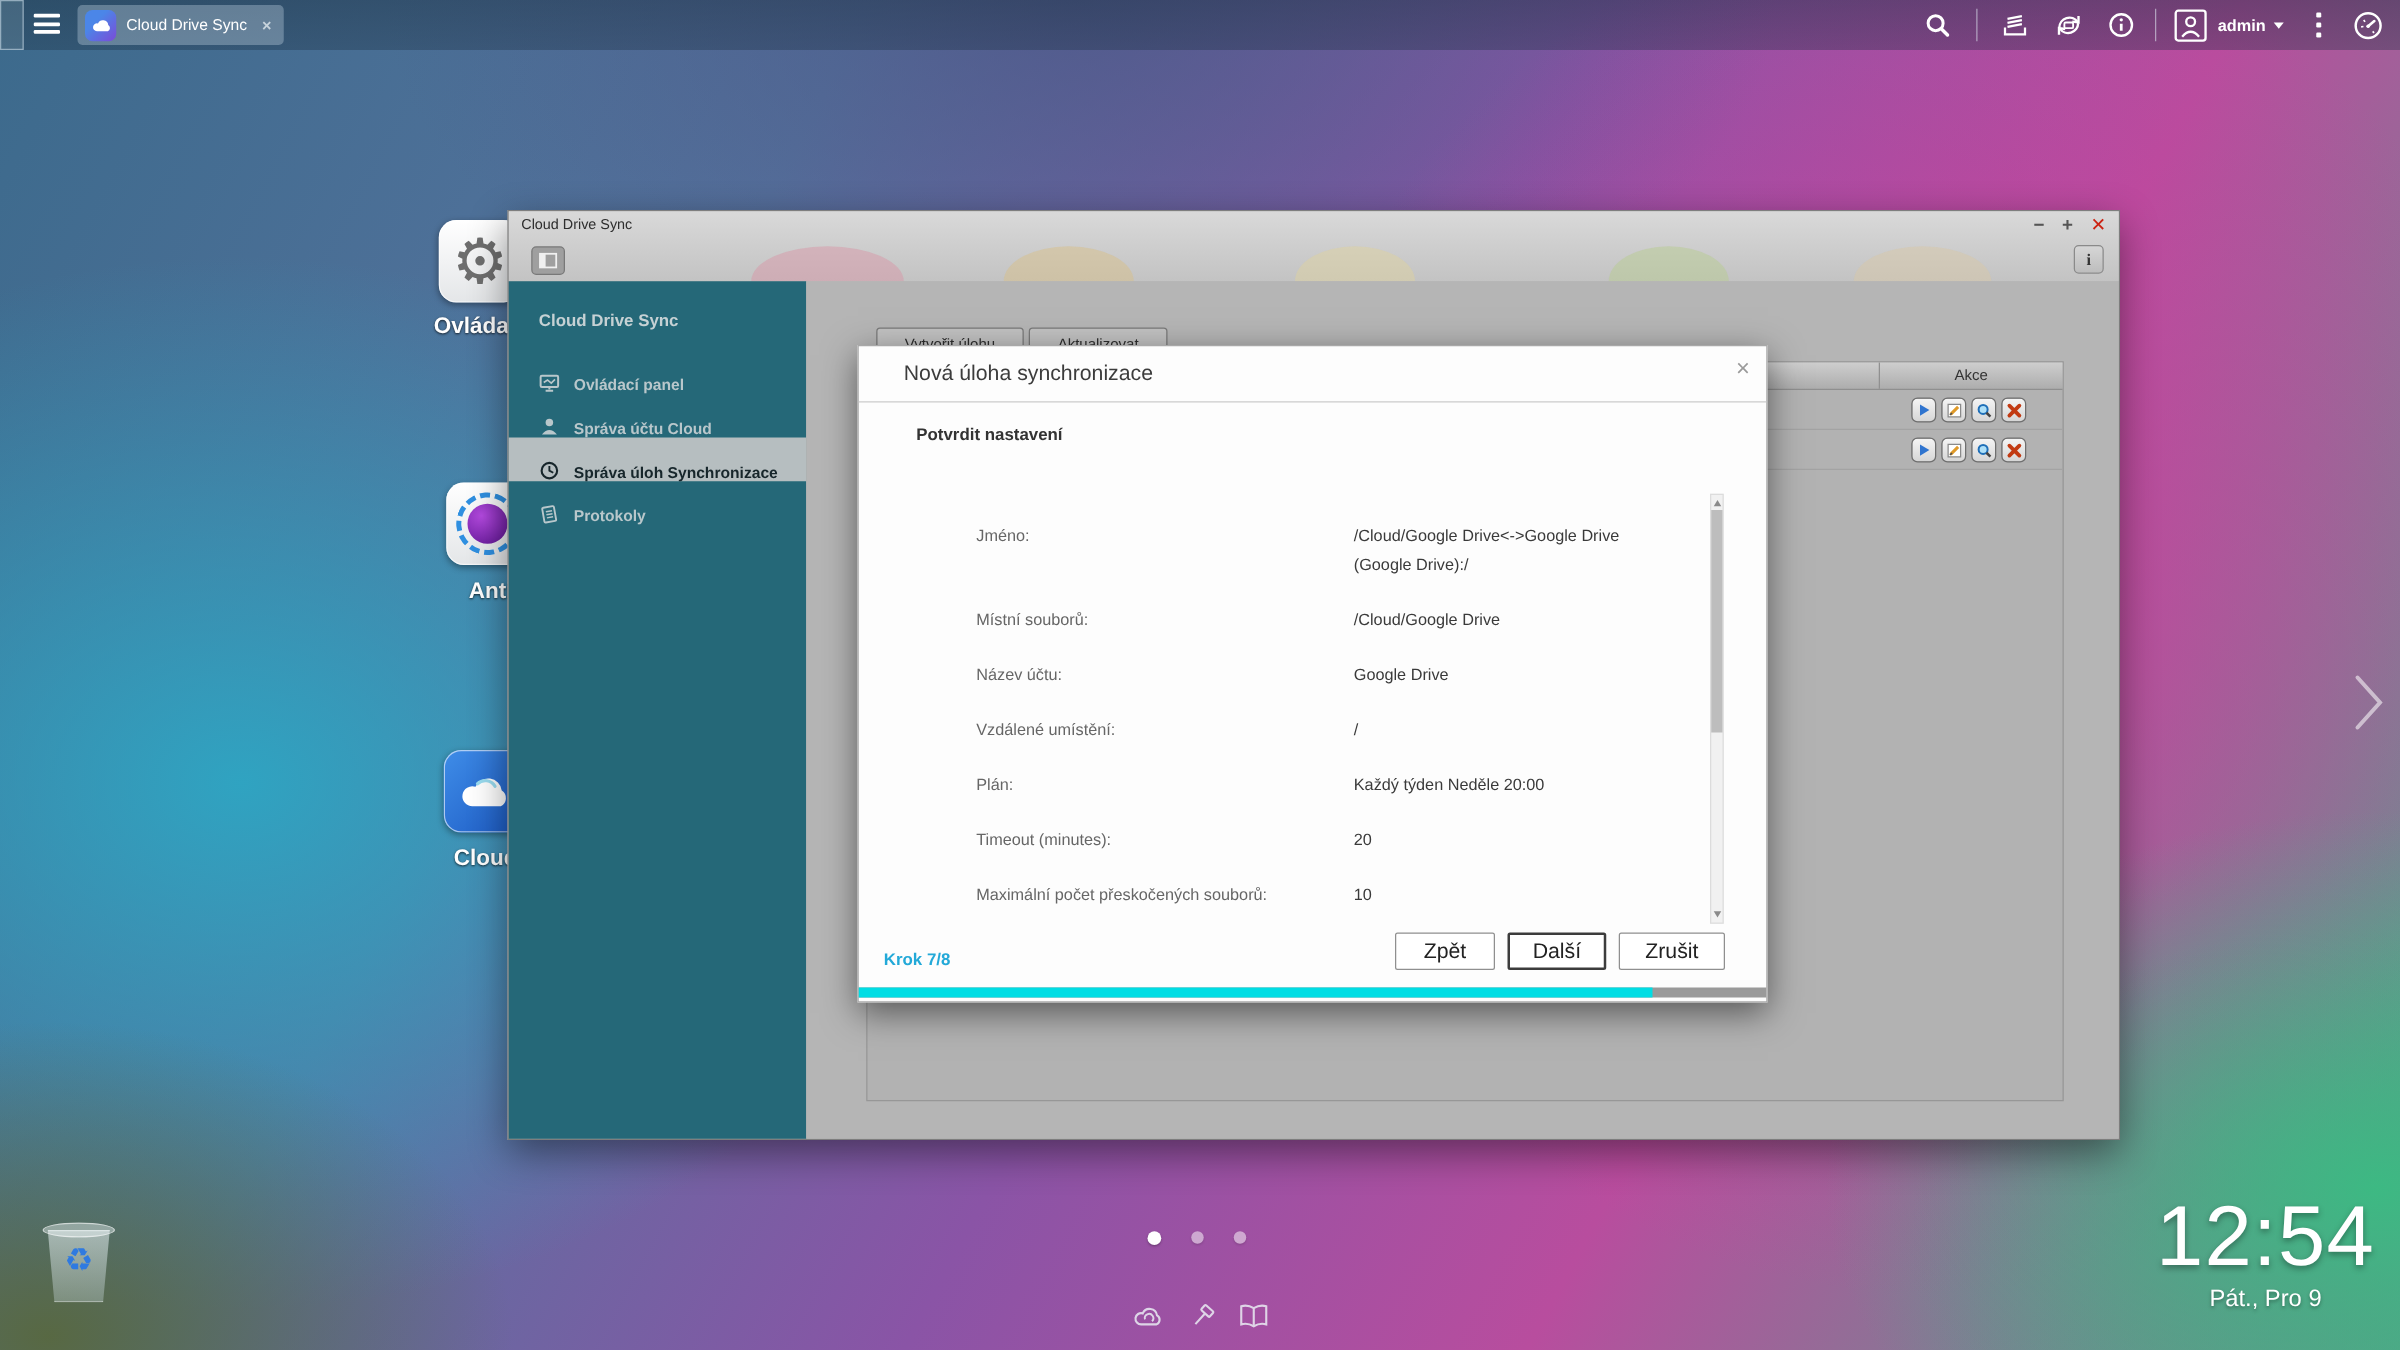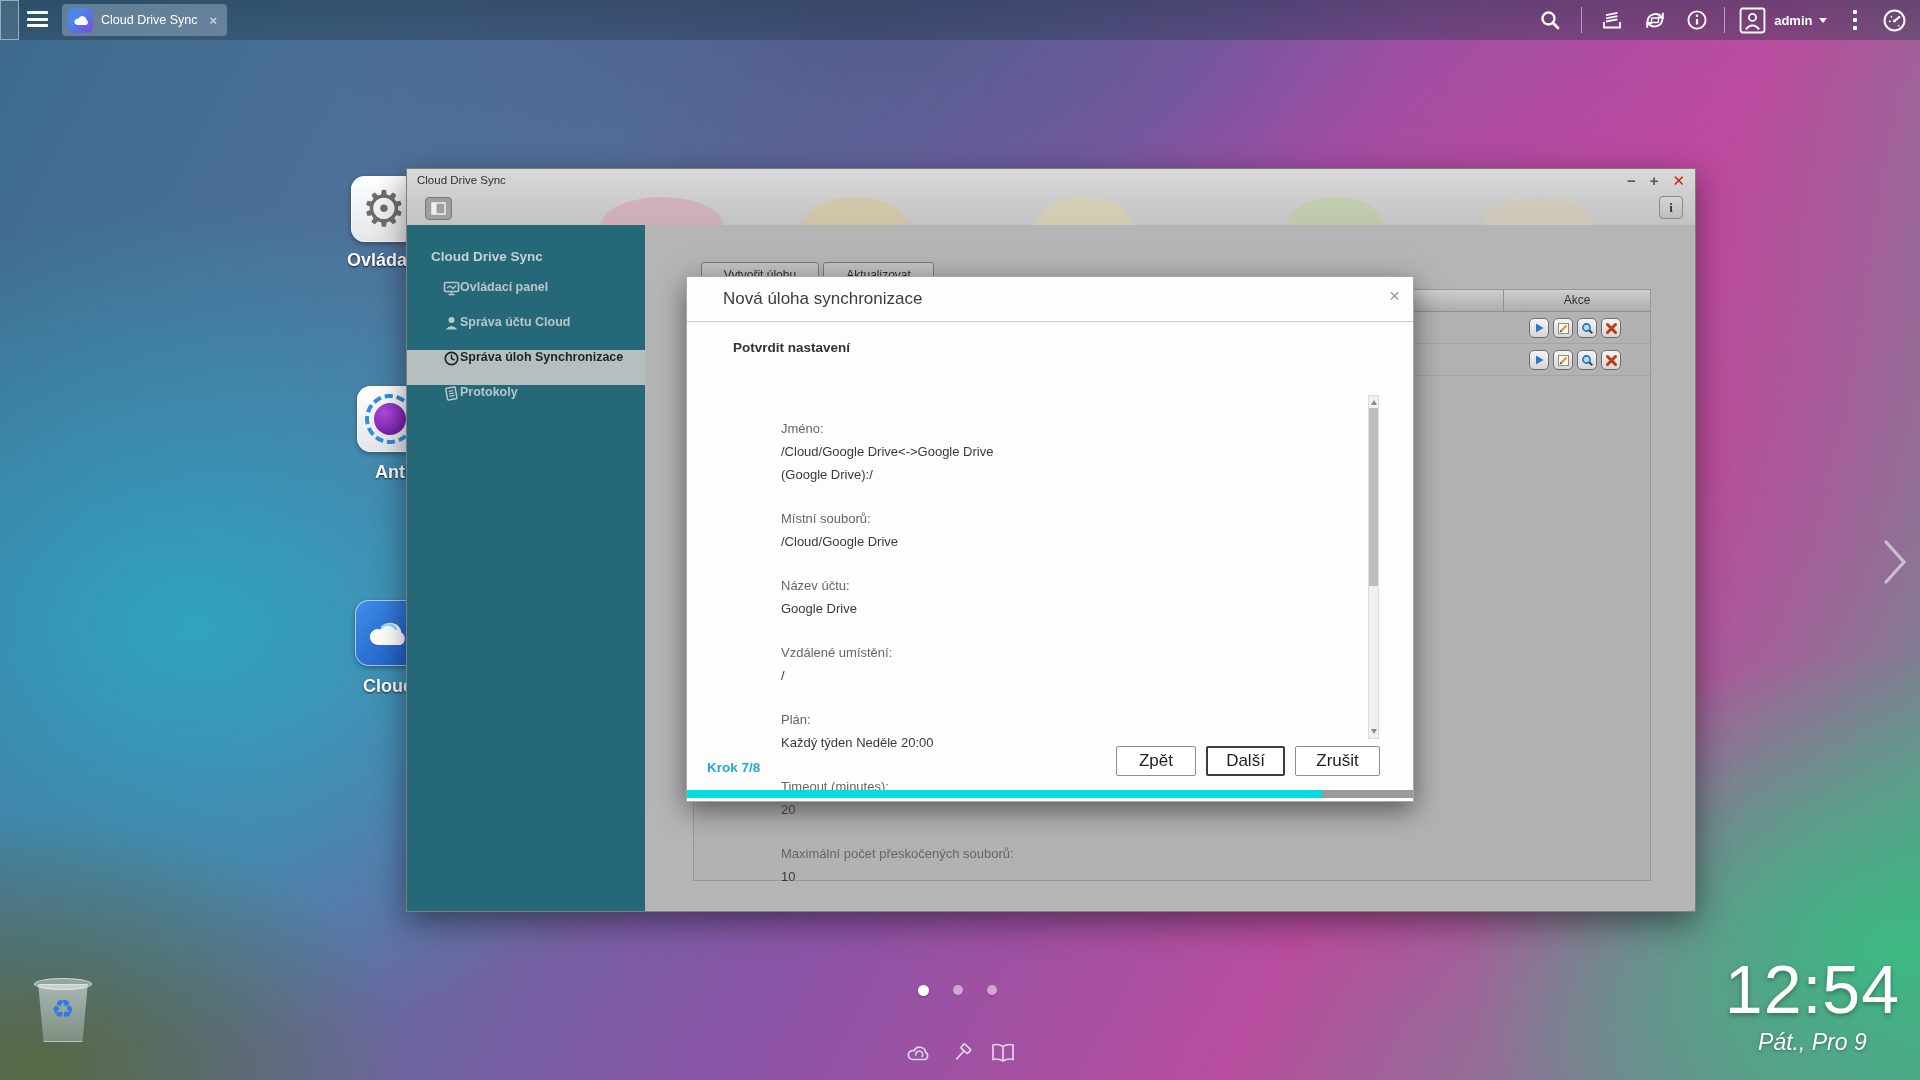--- a/index.html
+++ b/index.html
@@ -60,21 +60,21 @@
     background:linear-gradient(rgba(235,244,246,.55), rgba(195,212,218,.35));
     border-radius:0 0 9px 9px; box-shadow:inset 0 0 0 1px rgba(255,255,255,.45); }
   .bin .rim { position:absolute; left:0; top:0; width:58px; height:12px; border-radius:50%;
     background:rgba(242,250,252,.4); box-shadow:inset 0 0 0 1px rgba(255,255,255,.55); }
   .bin .rec { position:absolute; left:0; top:16px; width:58px; text-align:center;
     font-size:26px; color:#2f7ae0; font-family:"DejaVu Sans",sans-serif; }
 
   
   .clock { position:absolute; right:20px; top:952px; z-index:1; text-align:center; color:#fff; }
   .clock .time { font-size:68px; font-weight:400; letter-spacing:1px; text-shadow:0 2px 5px rgba(0,0,0,.35); line-height:1.1; }
-  .clock .date { font-size:23px; margin-top:2px; text-shadow:0 1px 3px rgba(0,0,0,.35);font-style:italic; }
+  .clock .date { font-size:19px; margin-top:2px; text-shadow:0 1px 3px rgba(0,0,0,.35); }
   .dots { position:absolute; left:918px; top:985px; display:flex; gap:24px; z-index:1; }
   .dots .d { width:11px; height:11px; border-radius:50%; background:#fff; cursor:pointer;
     box-shadow:0 1px 2px rgba(0,0,0,.3); }
   .dots .d.dim { opacity:.5; width:10px; height:10px; }
   .dock { position:absolute; left:905px; top:1040px; display:flex; gap:14px; z-index:1; align-items:center; }
   .dock .dk { opacity:.8; cursor:pointer; }
   .chev { position:absolute; right:12px; top:538px; z-index:1; opacity:.55; cursor:pointer; }
 
   
   .appwin { position:absolute; left:406px; top:168px; width:1290px; height:744px; z-index:5;
@@ -89,21 +89,21 @@
   .paneltg { position:absolute; left:18px; top:28px; width:27px; height:23px; border:1px solid #787878;
     border-radius:4px; background:#9f9f9f; display:flex; align-items:center; justify-content:center; cursor:pointer; }
   .infobtn { position:absolute; right:12px; top:27px; width:24px; height:23px; border:1px solid #8a8a8a;
     border-radius:4px; background:linear-gradient(#d6d6d6,#bdbdbd); color:#333; font-weight:bold;
     font-size:13px; font-family:"Liberation Serif",serif; text-align:center; line-height:21px; cursor:pointer; }
   .winbody { position:absolute; left:0; top:56px; width:1288px; height:686px; display:flex; }
 
   
   .sidebar { width:238px; height:100%; background:#256878; flex:none; padding-top:24px; }
   .sb-title { color:#c6d1d4; font-weight:bold; font-size:13.5px; padding-left:24px; margin-bottom:16px; }
-  .sb-item { height:35px; display:flex; align-items:flex-start; padding-left:36px;
+  .sb-item { height:35px; display:flex; align-items:flex-end; gap:11px; padding-left:24px;
     color:#b9c7cb; font-size:12.5px; font-weight:bold; cursor:pointer; }
   .sb-item svg { flex:none; }
   .sb-item.sel { background:#b6bec0; color:#17262b; }
 
   
   .content { position:relative; flex:1; background:#b5b5b5; }
   .ctab { position:absolute; height:27px; top:37px; background:#c2c2c2; border:1px solid #7a7a7a;
     border-radius:3px 3px 0 0; font-size:12px; color:#2e2e2e; text-align:center; line-height:25px; cursor:pointer; }
   .ctab.b1 { left:56px; width:118px; }
   .ctab.b2 { left:178px; width:111px; }
@@ -119,21 +119,21 @@
     background:linear-gradient(#f4f4f4,#d6d6d6); display:flex; align-items:center; justify-content:center; cursor:pointer; }
 
   
   .modal { position:absolute; left:686px; top:276px; width:728px; height:526px; z-index:8;
     background:#fdfdfd; border:1px solid #a8a8a8; box-shadow:0 8px 26px rgba(0,0,0,.5); }
   .m-head { position:relative; height:45px; border-bottom:1px solid #ccc; }
   .m-title { position:absolute; left:36px; top:12px; font-size:17px; color:#3c3c3c; }
   .m-close { position:absolute; right:13px; top:8px; font-size:19px; color:#9a9a9a; cursor:pointer; }
   .m-sub { position:absolute; left:46px; top:63px; font-size:13.5px; font-weight:bold; color:#333; }
   .m-fields { position:absolute; left:94px; top:140px; width:560px; }
-  .frow { display:flex; margin-bottom:21px; line-height:23px; font-size:13px;flex-direction:column; }
+  .frow { display:flex; margin-bottom:21px; line-height:23px; font-size:13px; }
   .frow .fl { width:302px; color:#666; flex:none; }
   .frow .fv { width:250px; color:#3a3a3a; word-wrap:break-word; }
   
   .m-scroll { position:absolute; right:34px; top:118px; width:11px; height:344px;
     background:#f1f1f1; border:1px solid #dcdcdc; }
   .m-thumb { position:absolute; left:0; top:12px; width:9px; height:178px; background:#bdbdbd; cursor:pointer; }
   .s-arrow { position:absolute; left:1.5px; width:0; height:0; cursor:pointer;
     border-left:3.5px solid transparent; border-right:3.5px solid transparent; }
   .s-up { top:4px; border-bottom:5px solid #8a8a8a; }
   .s-dn { bottom:4px; border-top:5px solid #8a8a8a; }

